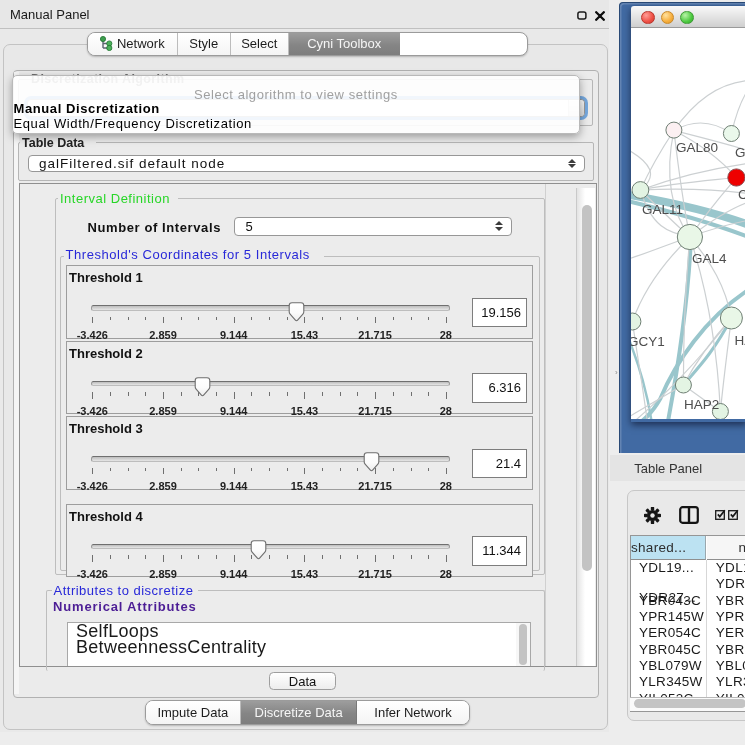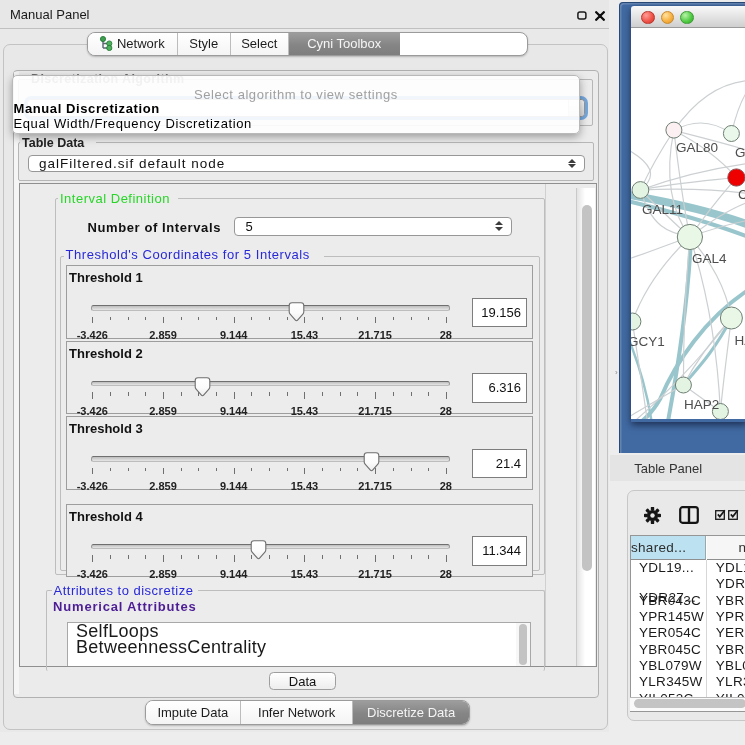--- a/index.html
+++ b/index.html
@@ -300,22 +300,22 @@
       </div>
    <div id="alsb"></div>
       <div id="alsbt"></div>
    <div id="sbtrack"></div>
  </div>
  <div id="sbthumb"></div>
  <div id="apply">Data</div>
 
  <div class="seg" style="left:144.5px;top:699.8px;width:323.5px;height:23px">
    <div class="s" style="width:95.7px">Impute Data</div>
+   <div class="s sel" style="width:115.8px">Discretize Data</div>
    <div class="s" style="width:112px">Infer Network</div>
-   <div class="s sel" style="width:115.8px">Discretize Data</div>
  </div>
 
  <div class="seg" style="left:87px;top:32px;width:439px;height:21.5px">
    <div class="s" style="width:89.6px"><svg width="13" height="15" viewBox="0 0 13 15" style="margin-right:4px">
      <path d="M3,4 L3,12 M3,7.5 L8,7.5 M3,12 L8,12" stroke="#5b6670" stroke-width="1.4" fill="none"></path>
      <circle cx="3" cy="3" r="2.6" fill="#3f9e4f" stroke="#207430" stroke-width="0.8"></circle>
      <circle cx="9.3" cy="7.5" r="2.6" fill="#4cb35c" stroke="#207430" stroke-width="0.8"></circle>
      <circle cx="9.3" cy="12" r="2.6" fill="#4cb35c" stroke="#207430" stroke-width="0.8"></circle>
    </svg>Network</div>
    <div class="s" style="width:53.2px">Style</div>

